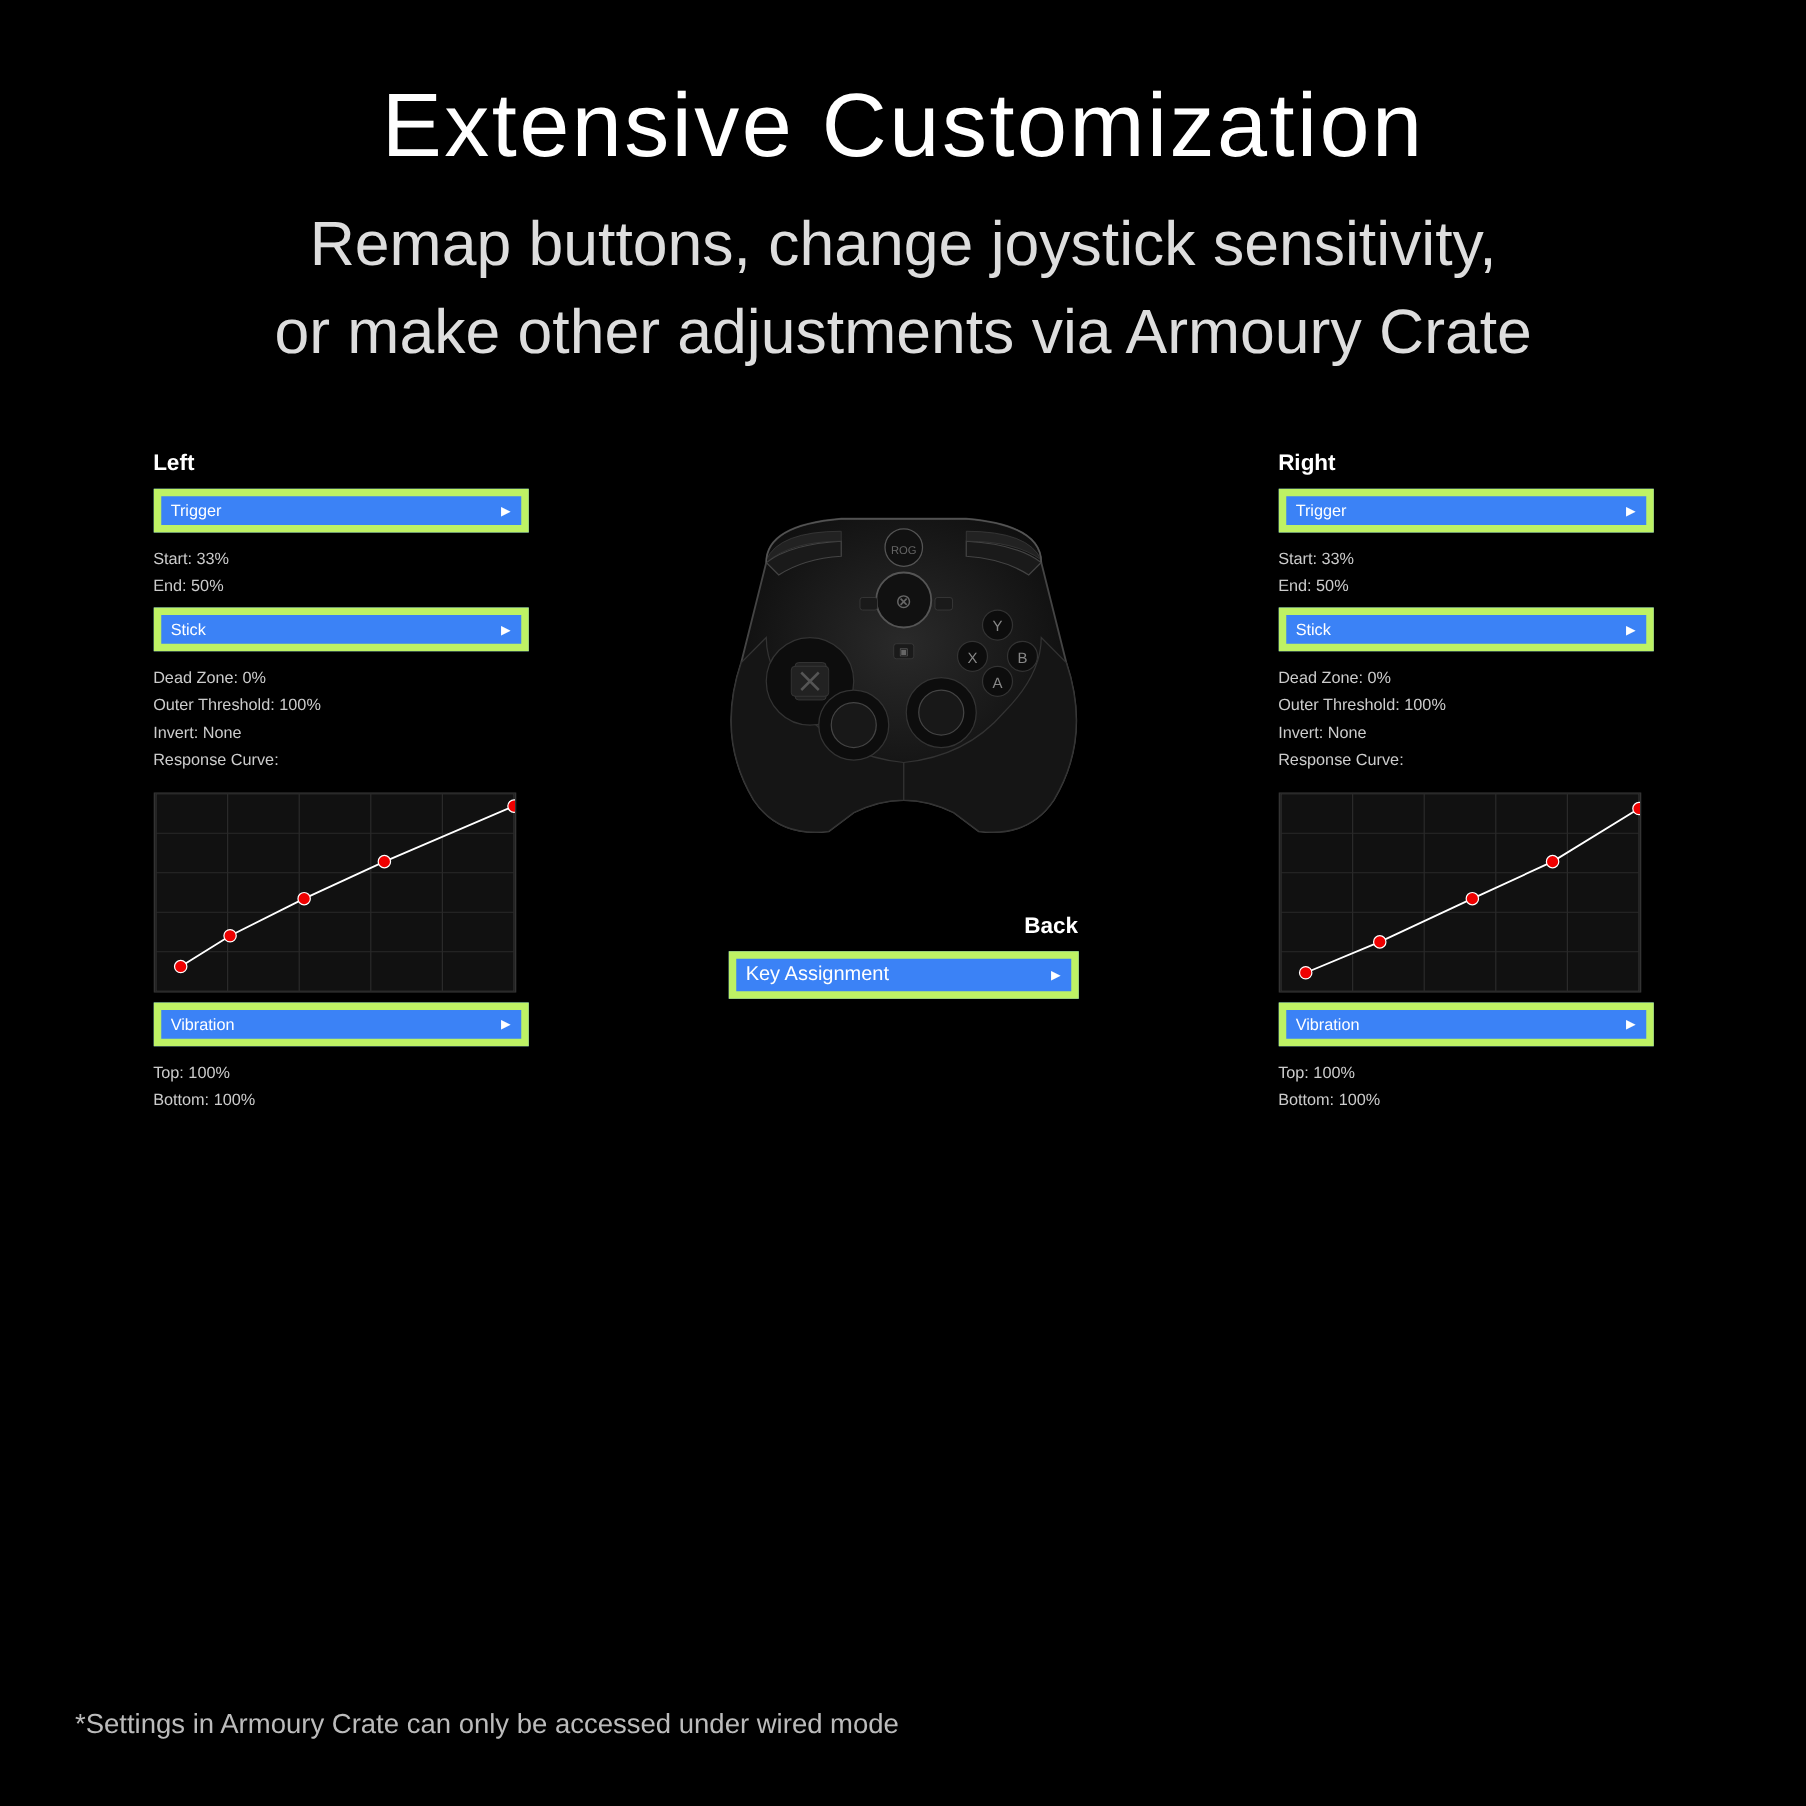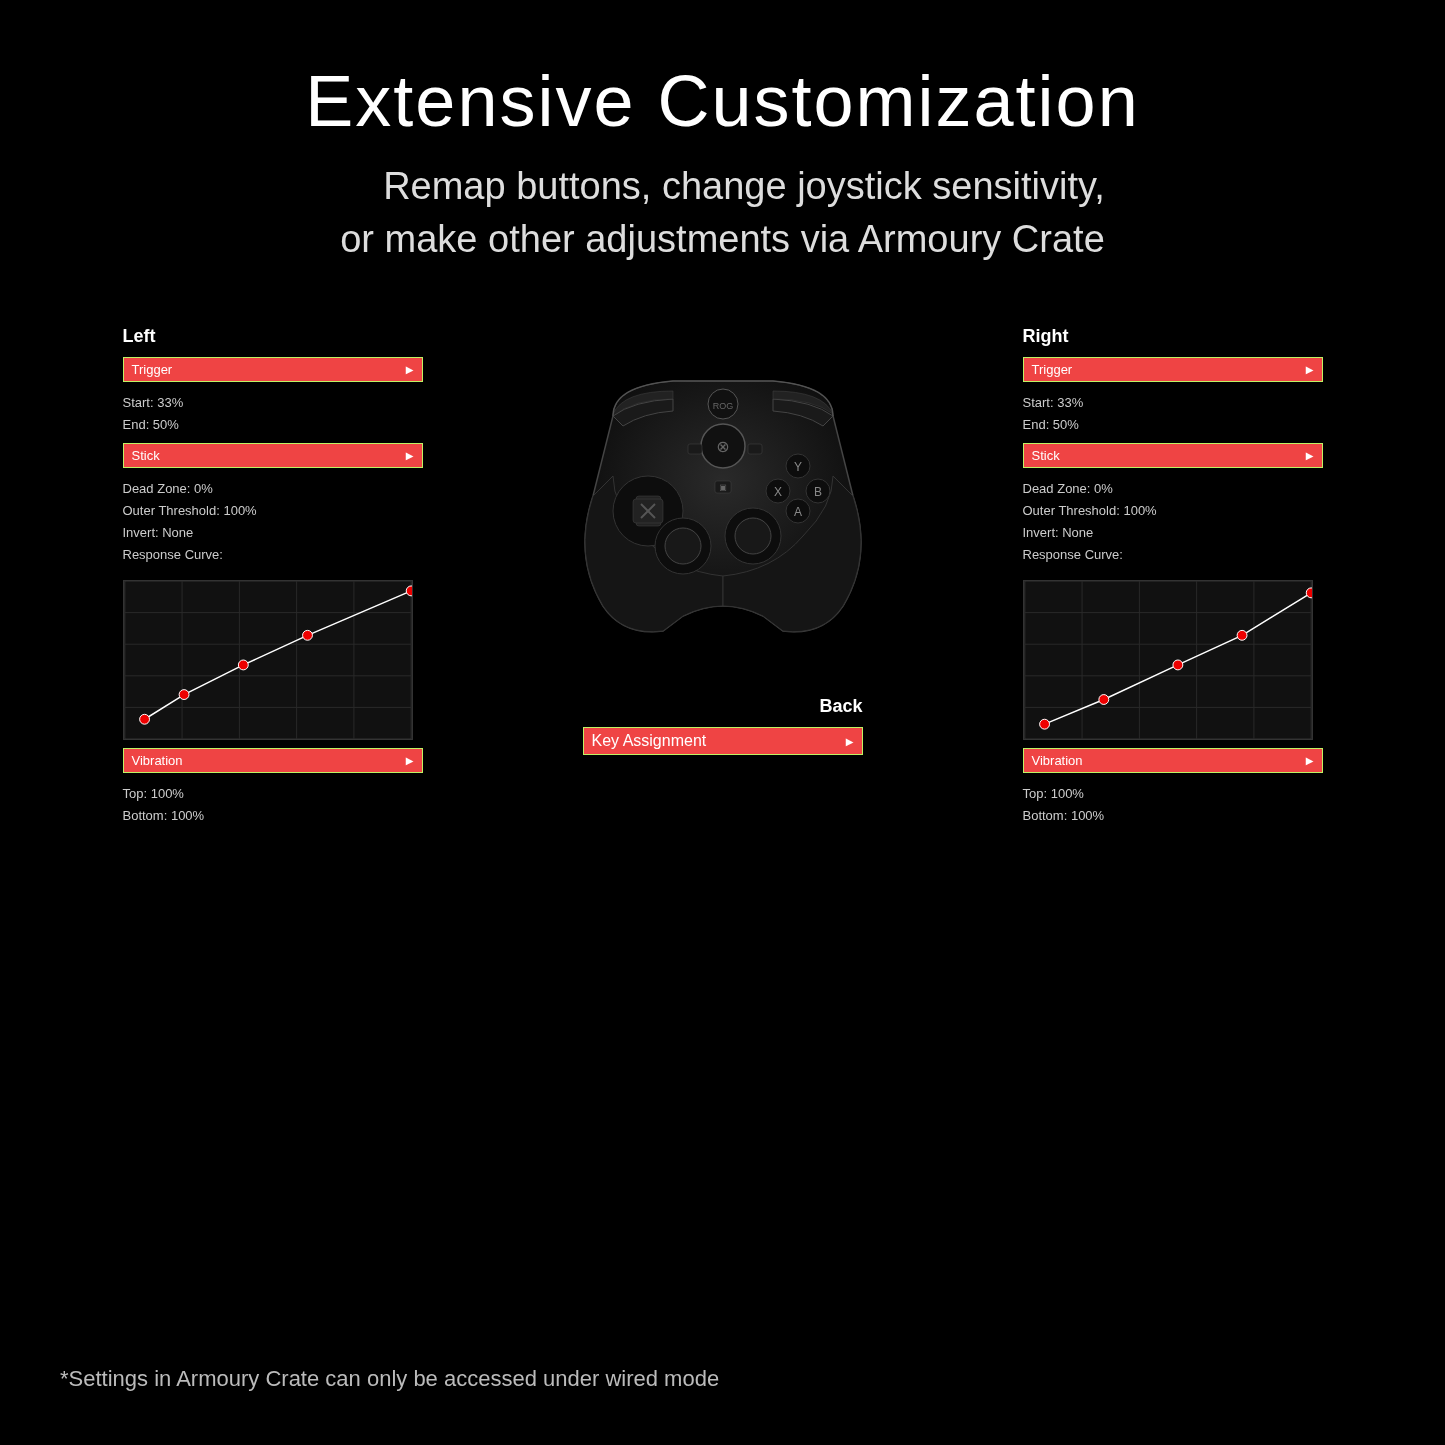--- a/index.html
+++ b/index.html
@@ -26,23 +26,23 @@
     .main-title {
       font-size: 72px;
       font-weight: 300;
       letter-spacing: 2px;
       text-align: center;
       margin-bottom: 18px;
       color: #fff;
     }
 
     .subtitle {
-      font-size: 38px;
+      font-size: 50px;
       font-weight: 300;
-      text-align: right;
+      text-align: center;
       color: #ddd;
       line-height: 1.4;
       margin-bottom: 60px;
     }
 
     .controller-section {
       width: 1200px;
       display: flex;
       align-items: flex-start;
       justify-content: space-between;
@@ -59,22 +59,22 @@
     .panel-title {
       font-size: 18px;
       font-weight: 700;
       margin-bottom: 10px;
     }
 
     .panel-row {
       display: flex;
       align-items: center;
       justify-content: space-between;
-      background: #ef4444;
-      border: 1px solid #bef264;
+      background: #3b82f6;
+      border: 6px solid #bef264;
       padding: 4px 8px;
       margin-bottom: 4px;
       cursor: pointer;
     }
 
     .panel-row .arrow {
       color: #fff;
       font-size: 10px;
     }
 

